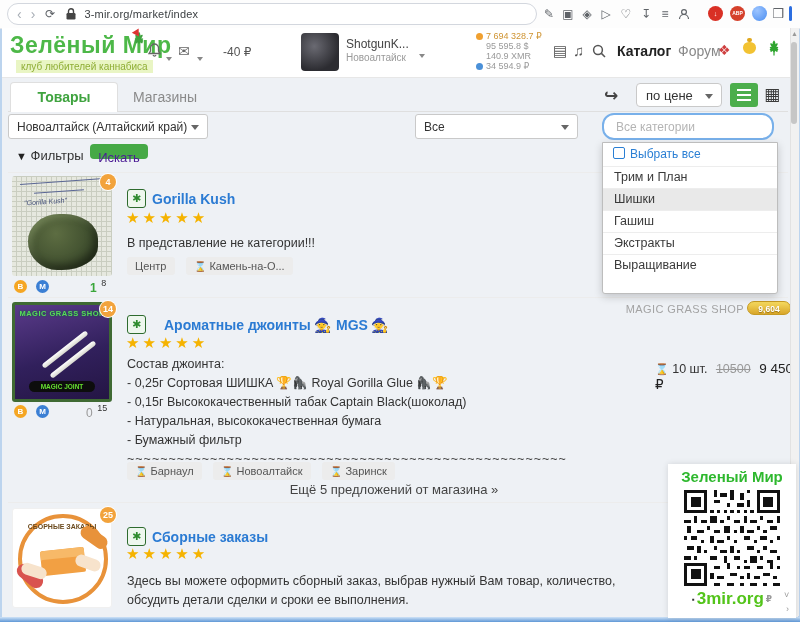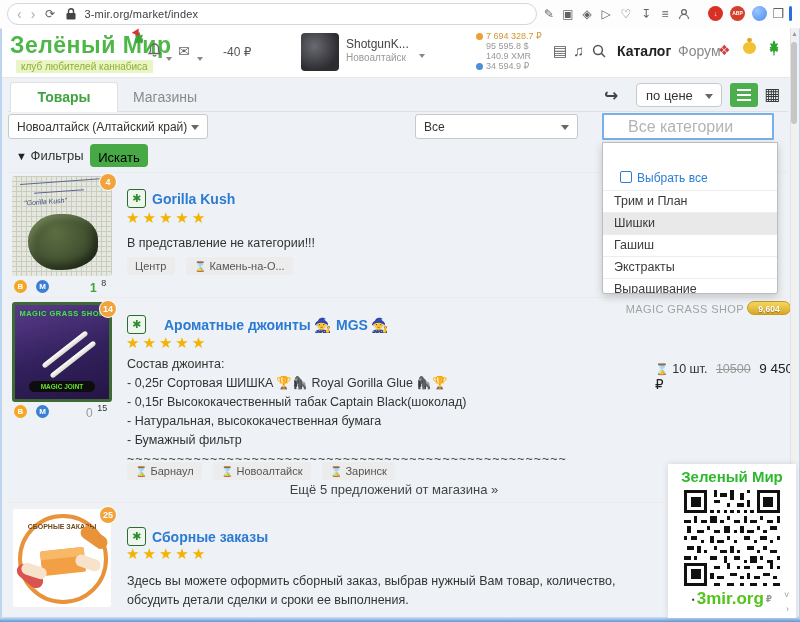--- a/index.html
+++ b/index.html
@@ -47,29 +47,29 @@
   .share-ic{position:absolute;left:604px;top:85px;color:#444;font-size:17px;font-weight:bold;}
   .sortsel{position:absolute;left:636px;top:83px;width:86px;height:24px;border:1px solid #c9c9c9;border-radius:4px;background:#fff;font-size:13px;color:#333;line-height:24px;padding-left:9px;box-sizing:border-box;}
   .selcaret{position:absolute;right:8px;top:10px;width:0;height:0;border-left:4px solid transparent;border-right:4px solid transparent;border-top:5px solid #666;}
   .listbtn{position:absolute;left:730px;top:83px;width:28px;height:24px;background:#4cae4c;border-radius:3px;}
   .listbtn-in{position:absolute;left:7px;top:6px;width:14px;height:12px;background:repeating-linear-gradient(180deg,#fff 0 2px,transparent 2px 5px);}
   .gridic{position:absolute;left:764px;top:84px;color:#3a3a3a;font-size:17px;}
 
   
   .fsel,.finput{position:absolute;top:114px;height:25px;border:1px solid #c9c9c9;border-radius:3px;background:#fff;font-size:12px;color:#333;line-height:25px;padding-left:8px;box-sizing:border-box;}
   .finput::placeholder{color:#b0b0b0;}
-  .catinput{position:absolute;left:602px;top:113px;width:172px;height:27px;border:2px solid #78b0ea;border-radius:1px;font-size:16px;padding-left:24px;box-sizing:border-box;outline:none;}
+  .catinput{position:absolute;left:602px;top:113px;width:172px;height:27px;border:2px solid #78b0ea;border-radius:12px;font-size:12px;padding-left:12px;box-sizing:border-box;outline:none;}
   .catinput::placeholder{color:#b4b4b4;}
   .funnel{color:#222;font-size:11px;}
   .filters-lbl{position:absolute;left:16px;top:148px;font-size:13px;color:#333;}
-  .searchbtn{position:absolute;left:90px;top:144px;width:58px;height:23px;background:#46a946;border-radius:4px;color:#000000;font-size:13px;text-align:center;line-height:27px;}
+  .searchbtn{position:absolute;left:90px;top:144px;width:58px;height:15px;background:#46a946;border-radius:4px;color:#4c1d95;font-size:13px;text-align:center;line-height:27px;}
 
   
   .dropdown{position:absolute;left:602px;top:142px;width:174px;height:150px;background:#fff;border:1px solid #bdbdbd;border-radius:0 0 3px 3px;box-shadow:0 3px 8px rgba(0,0,0,.18);z-index:10;overflow:hidden;}
-  .dd-selall{height:23px;line-height:23px;color:#2a7fd4;font-size:12px;padding-left:17px;margin-top:24px;}
+  .dd-selall{height:23px;line-height:23px;color:#2a7fd4;font-size:12px;padding-left:10px;}
   .dd-cb{display:inline-block;width:10px;height:10px;border:1.5px solid #2a7fd4;border-radius:2px;vertical-align:-1px;margin-right:5px;}
   .dd-item{height:21px;line-height:21px;font-size:12.5px;color:#3a3a3a;padding-left:11px;border-top:1px solid #ededed;}
   .dd-hl{background:#e9e9e9;}
 
   
   .prod-sep{position:absolute;left:8px;width:780px;height:1px;background:#ececec;}
   .pimg{position:absolute;left:12px;width:100px;height:100px;border-radius:3px;overflow:hidden;}
   .pbadge{position:absolute;width:16px;height:16px;border-radius:50%;background:#f2a33c;color:#fff;font-size:9px;font-weight:bold;text-align:center;line-height:16px;z-index:3;box-shadow:0 0 0 1px #fff;}
   .leafbox{position:absolute;width:17px;height:17px;border:1.5px solid #2e6b2e;border-radius:3px;background:#eef7ee;color:#2e8b2e;font-size:11px;text-align:center;line-height:16px;}
   .ptitle{position:absolute;color:#2b7bd3;font-weight:bold;font-size:14px;}

